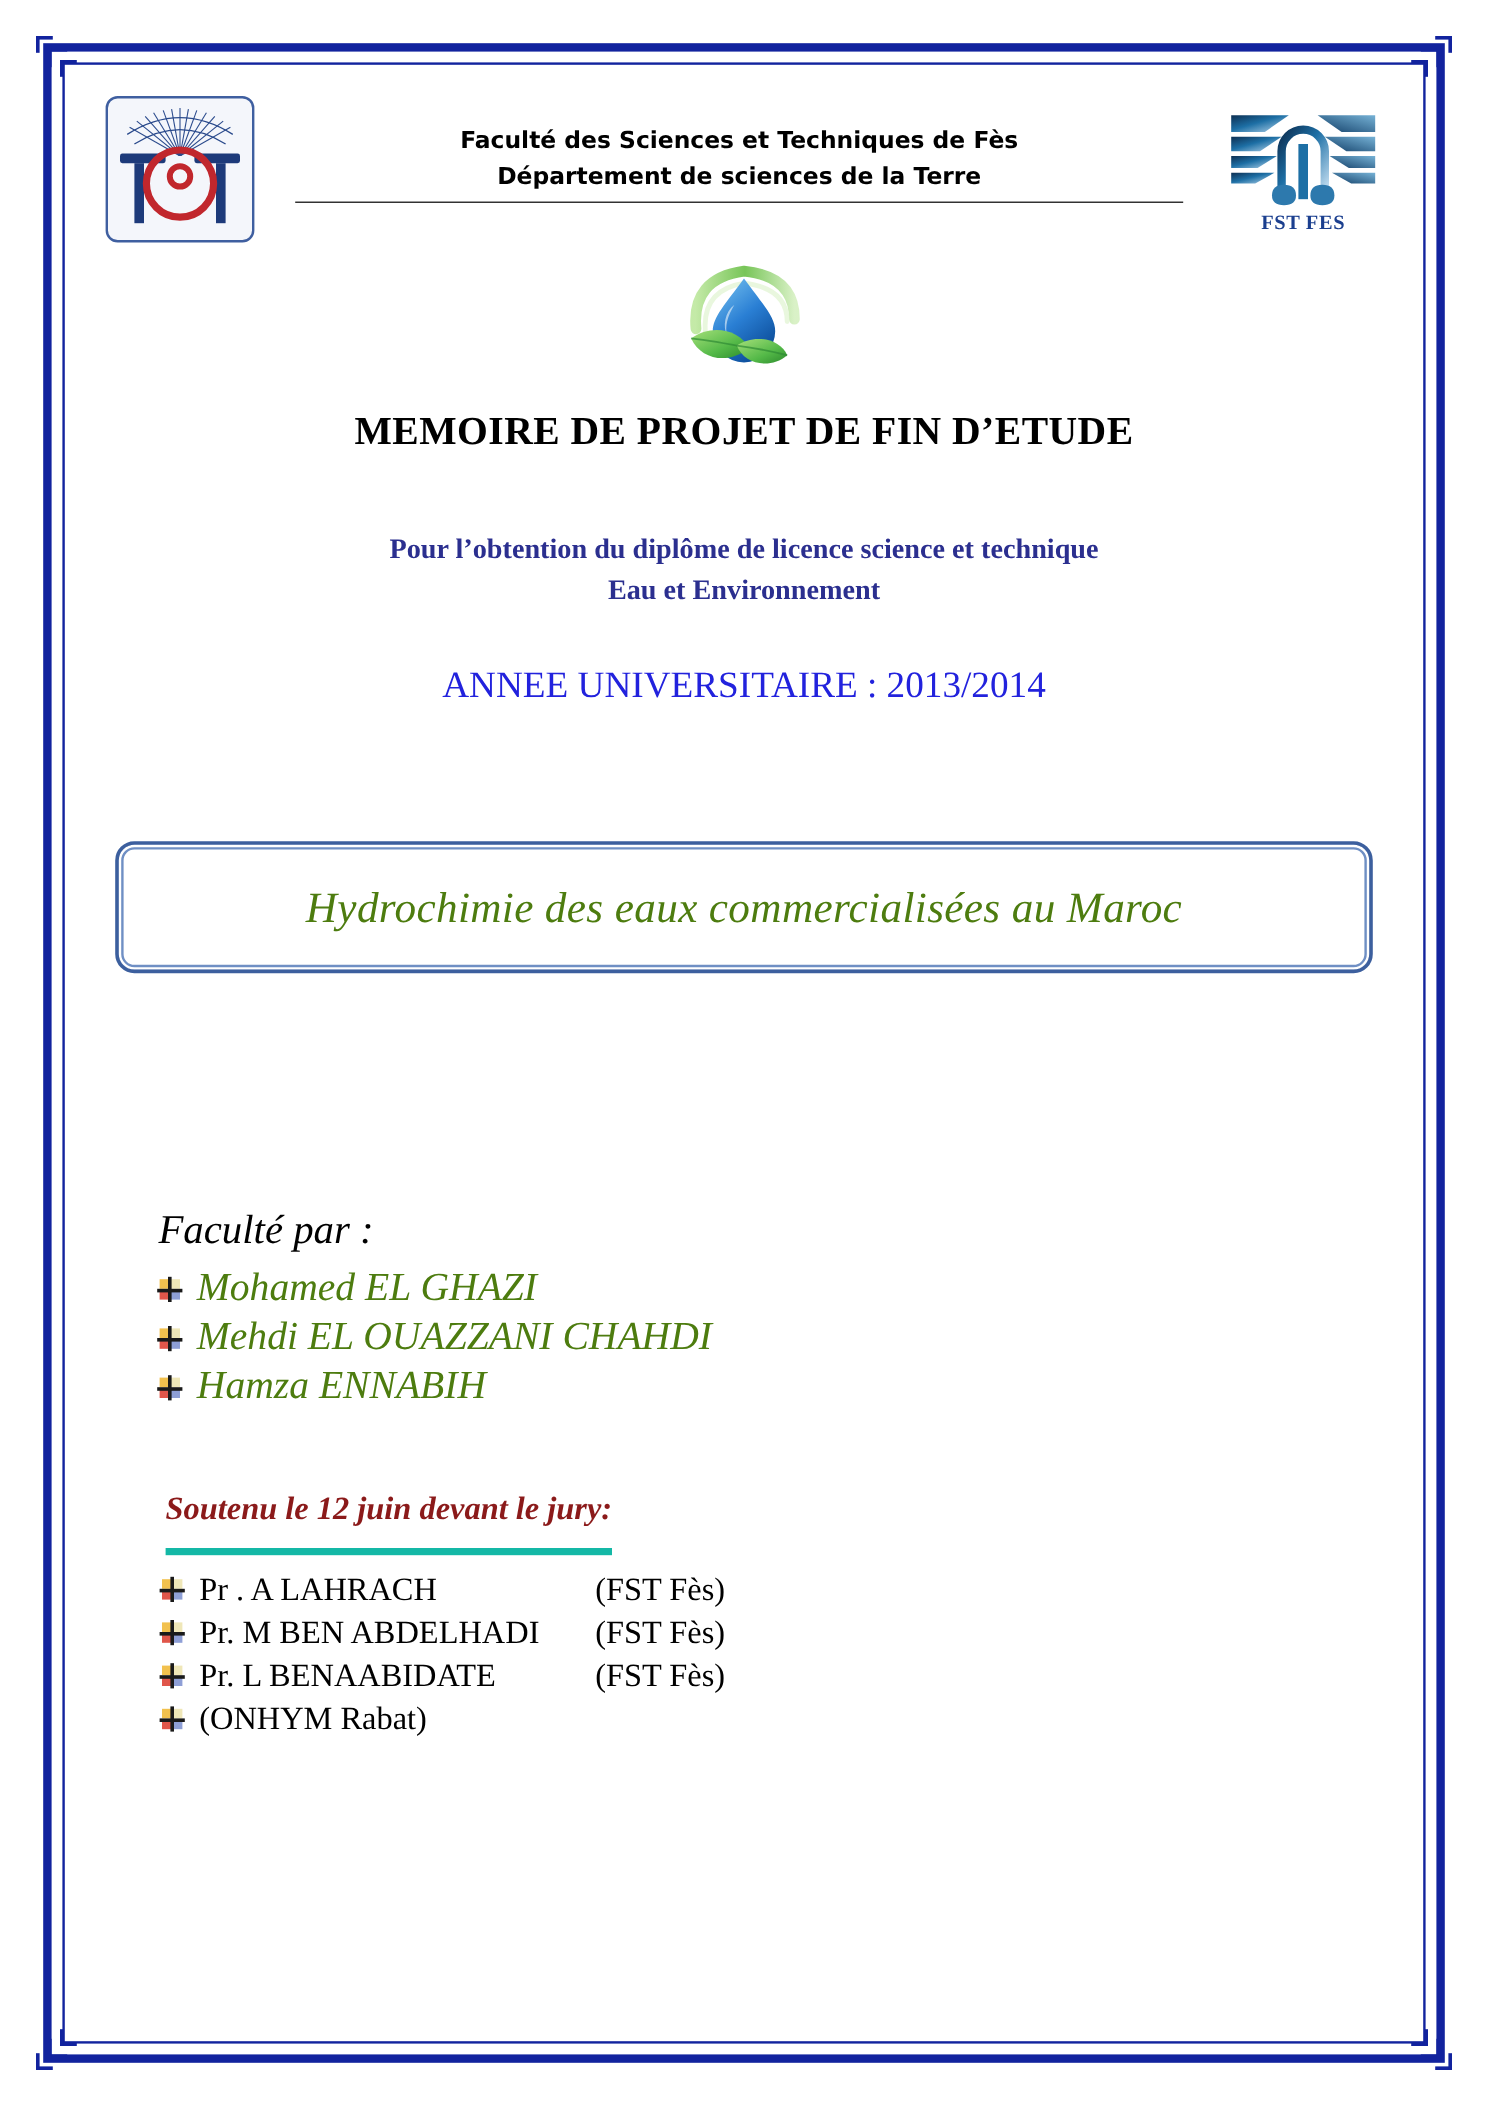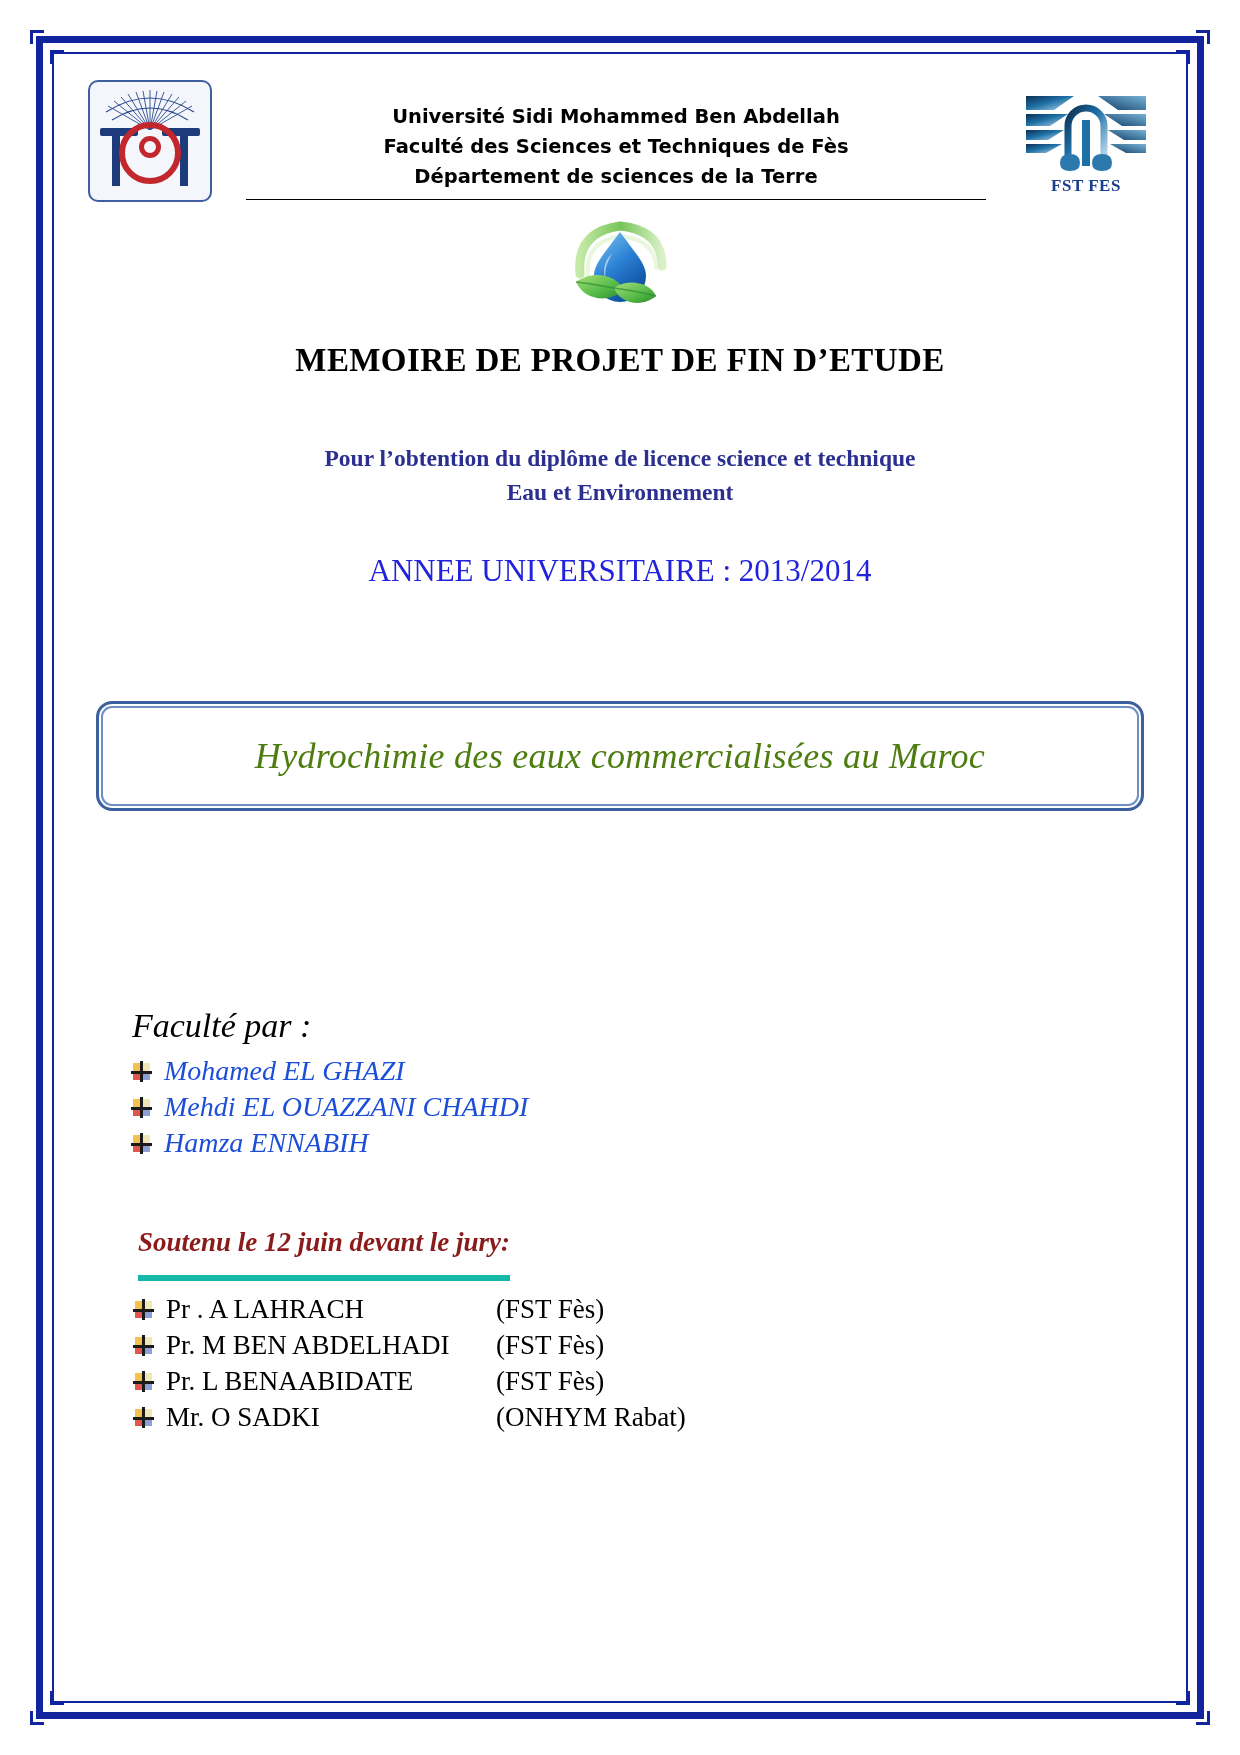--- a/index.html
+++ b/index.html
@@ -251,22 +251,22 @@
     margin-bottom: 10px;
   }
   .person-row {
     display: flex;
     align-items: baseline;
     margin-bottom: 4px;
   }
   .person-name {
     font-family: "Liberation Serif", serif;
     font-style: italic;
-    font-size: 28px;
-    color: #1d4ed8;
+    font-size: 33px;
+    color: #4d7c0f;
     white-space: nowrap;
   }
   .supervisor-row { margin-top: 4px; }
   .supervisor-prefix {
     font-family: "Liberation Serif", serif;
     font-style: italic;
     font-size: 26px;
     color: #000000;
   }
   .supervisor-name {
@@ -411,21 +411,20 @@
           </g>
         </svg>
         <div class="usmba-bar" style="left:10px; top:46px; width:38px;"></div>
         <div class="usmba-bar" style="right:10px; top:46px; width:38px;"></div>
         <div class="usmba-col" style="left:22px; top:54px; height:50px;"></div>
         <div class="usmba-col" style="right:22px; top:54px; height:50px;"></div>
         <div class="usmba-seal"></div>
       </div>
 
       <div class="header-text">
-        <div>Université Sidi Mohammed Ben Abdellah</div>
         <div>Faculté des Sciences et Techniques de Fès</div>
         <div>Département de sciences de la Terre</div>
         <div class="header-rule"></div>
       </div>
 
       <div class="logo-fst">
         <svg viewBox="0 0 132 104" width="132" height="104">
           <defs>
             <linearGradient id="fstg" x1="0" y1="0" x2="1" y2="1">
               <stop offset="0%" stop-color="#0d2f52"></stop>
@@ -598,20 +597,19 @@
 
       <div class="jury-row">
         <span class="bullet">
           <i class="bq1"></i>
             <i class="bq2"></i>
             <i class="bq3"></i>
             <i class="bq4"></i>
           <b class="bcross-v"></b>
             <b class="bcross-h"></b>
         </span>
-        <span class="jury-name">Mr. O SADKI</span>
         <span class="jury-aff">(ONHYM Rabat)</span>
       </div>
 
     </div>
 
   </div>
 </div>
 
 </body></html>

